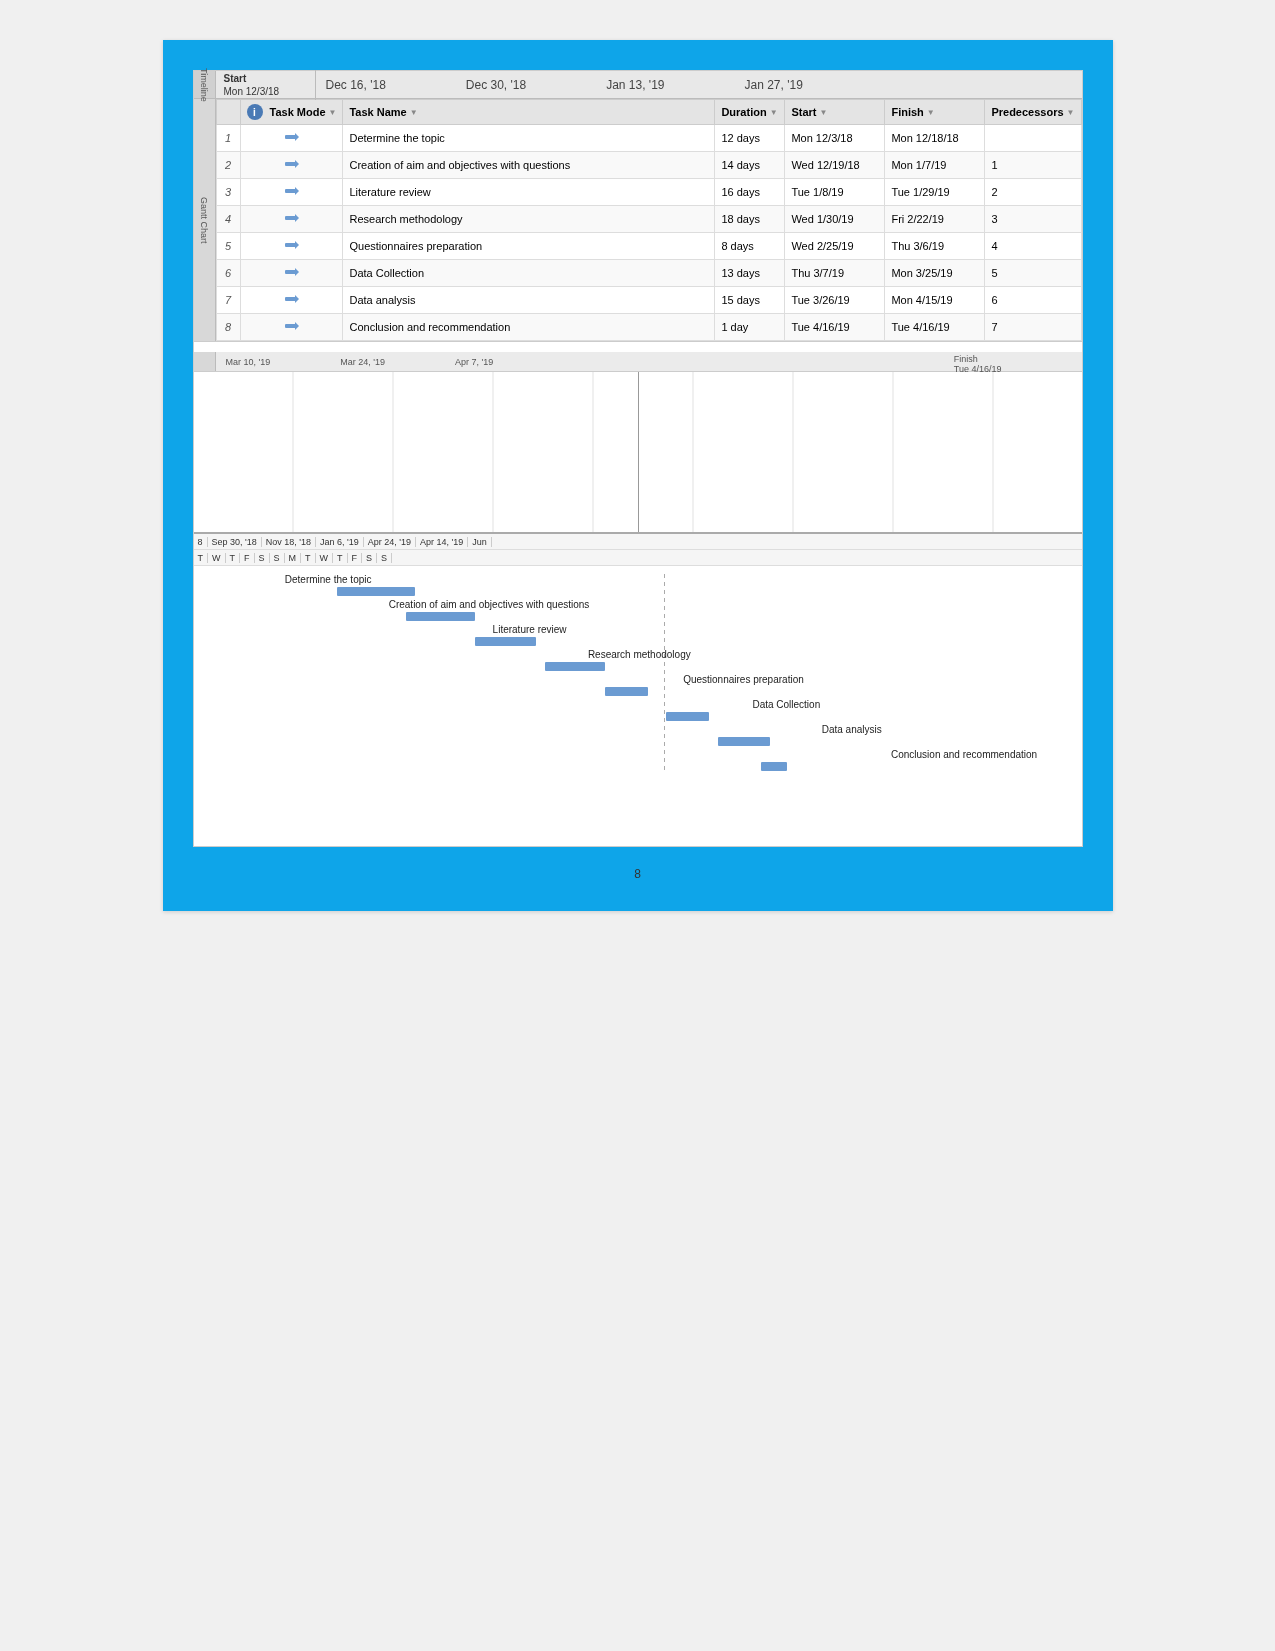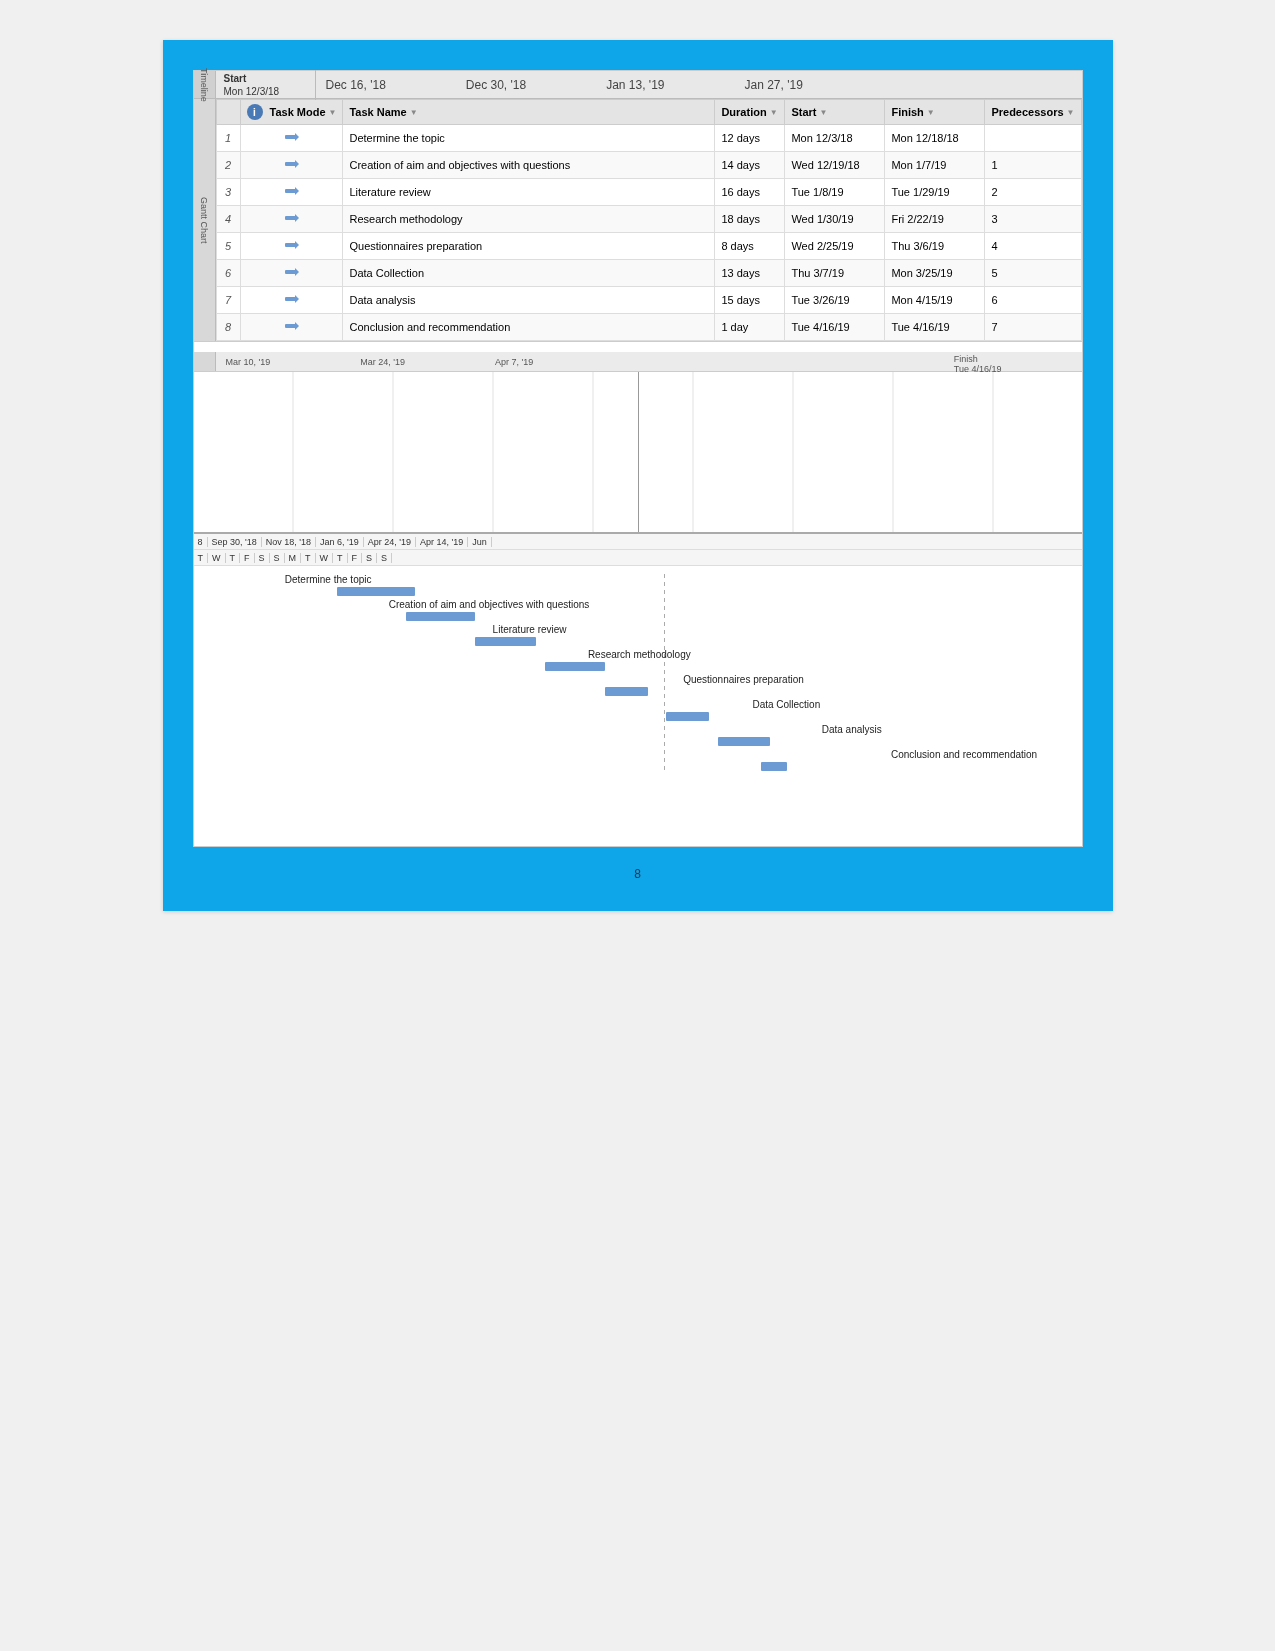--- a/index.html
+++ b/index.html
@@ -162,21 +162,21 @@
       min-width: 22px;
       background: #d8d8d8;
       height: 100%;
       border-right: 1px solid #bbb;
     }
     .gantt-chart-dates {
       flex: 1;
       font-size: 9px;
       color: #555;
       display: flex;
-      gap: 90px;
+      gap: 70px;
       padding: 0 10px;
     }
     .gantt-chart-empty {
       height: 160px;
       width: 100%;
       background: repeating-linear-gradient(
         to right,
         #fff 0px, #fff 98px,
         #f0f0f0 98px, #f0f0f0 100px
       );

